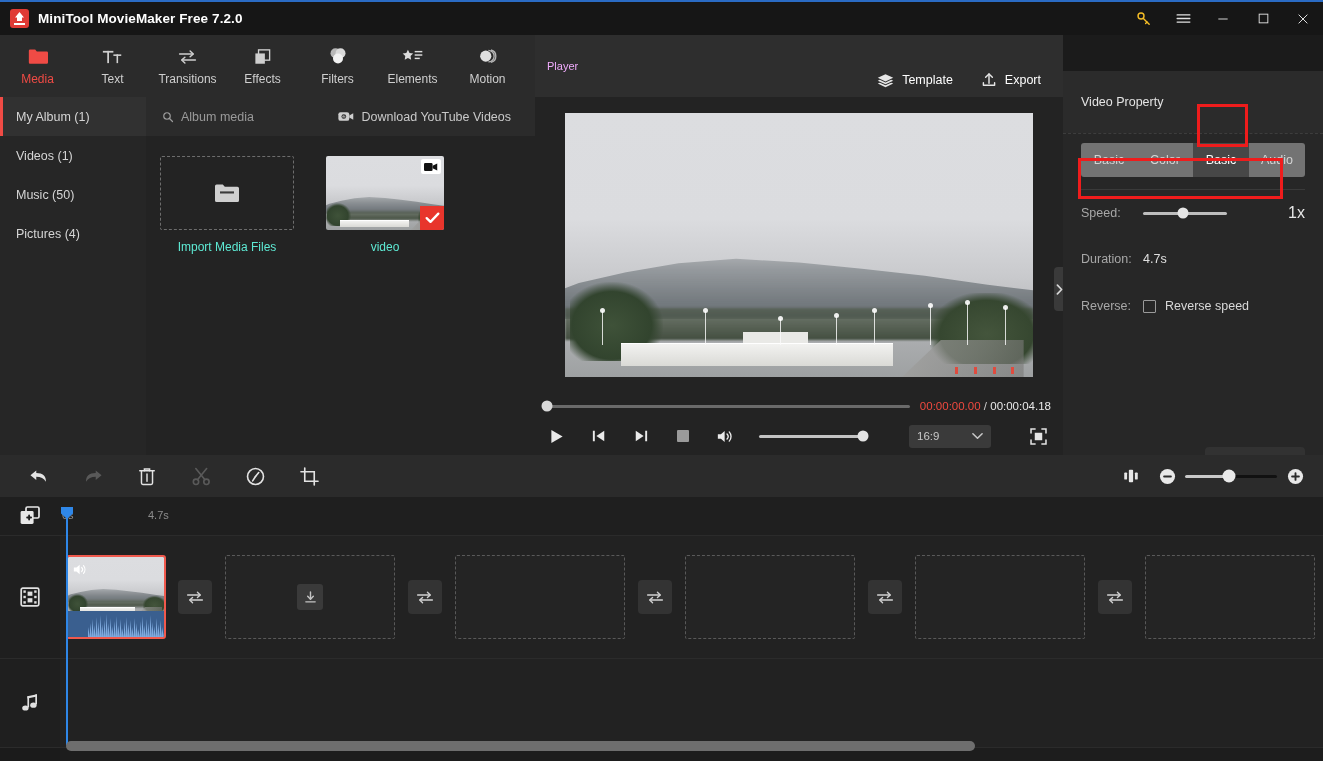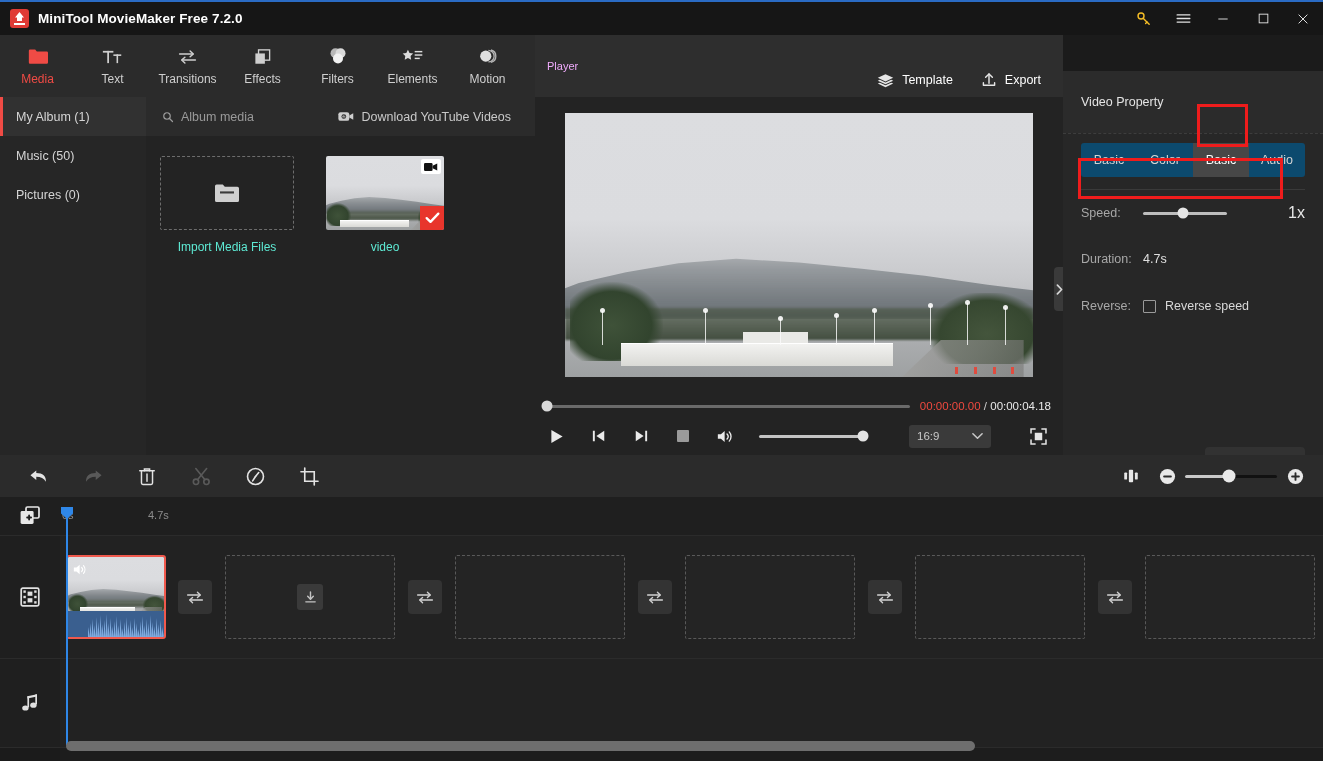--- a/index.html
+++ b/index.html
@@ -194,21 +194,21 @@
   .prop {
     position: absolute; left: 1063px; top: 35px; width: 260px; height: 420px;
     background: #2b2b2b;
     margin-top: 36px;
   }
   .prop-head { height: 62px; display: flex; align-items: center; }
   .prop-title { margin-left: 18px; font-size: 12.5px; color: #e4e4e4; }
   .prop-body { position: absolute; left: 0; top: 62px; width: 260px; height: 358px; background: #272727;
     border-top: 1px dashed #3d3d3d; border-bottom: 1px dashed #3d3d3d; }
   .tabs {
-    margin: 9px 18px 0 18px; height: 34px; background: #0c4a6e; border-radius: 3px;
+    margin: 9px 18px 0 18px; height: 34px; background: #737373; border-radius: 3px;
     display: flex; align-items: flex-end; overflow: hidden;
   }
   .tab {
     flex: 1; height: 34px; display: flex; align-items: center; justify-content: center;
     font-size: 12.5px; color: #d4d4d4; cursor: pointer;
   }
   .tab.active { background: #474747; color: #fff; }
   .prop-divider { margin: 12px 18px 0 18px; height: 1px; background: #3a3a3a; }
   .prow { display: flex; align-items: center; padding: 0 18px; height: 34px; }
   .plabel { width: 62px; font-size: 12.5px; color: #a7a7a7; }
@@ -414,24 +414,27 @@
       <span>Motion</span>
     </div>
   </div>
 
   <div class="media-panel">
     <div class="album-col">
       <div class="album-item active">
         <span>My Album (1)</span>
         </div>
       <div class="album-item">
+        <span>Videos (1)</span>
+        </div>
+      <div class="album-item">
         <span>Music (50)</span>
         </div>
       <div class="album-item">
-        <span>Pictures (0)</span>
+        <span>Pictures (4)</span>
         </div>
     </div>
 
     <div class="media-main">
       <div class="media-bar">
         <div class="search-wrap">
           <svg width="12" height="12" viewBox="0 0 24 24">
             <circle cx="10" cy="10" r="6.5" fill="none" stroke="#9a9a9a" stroke-width="2.4"></circle>
             <line x1="15" y1="15" x2="21" y2="21" stroke="#9a9a9a" stroke-width="2.4" stroke-linecap="round"></line>
             </svg>

